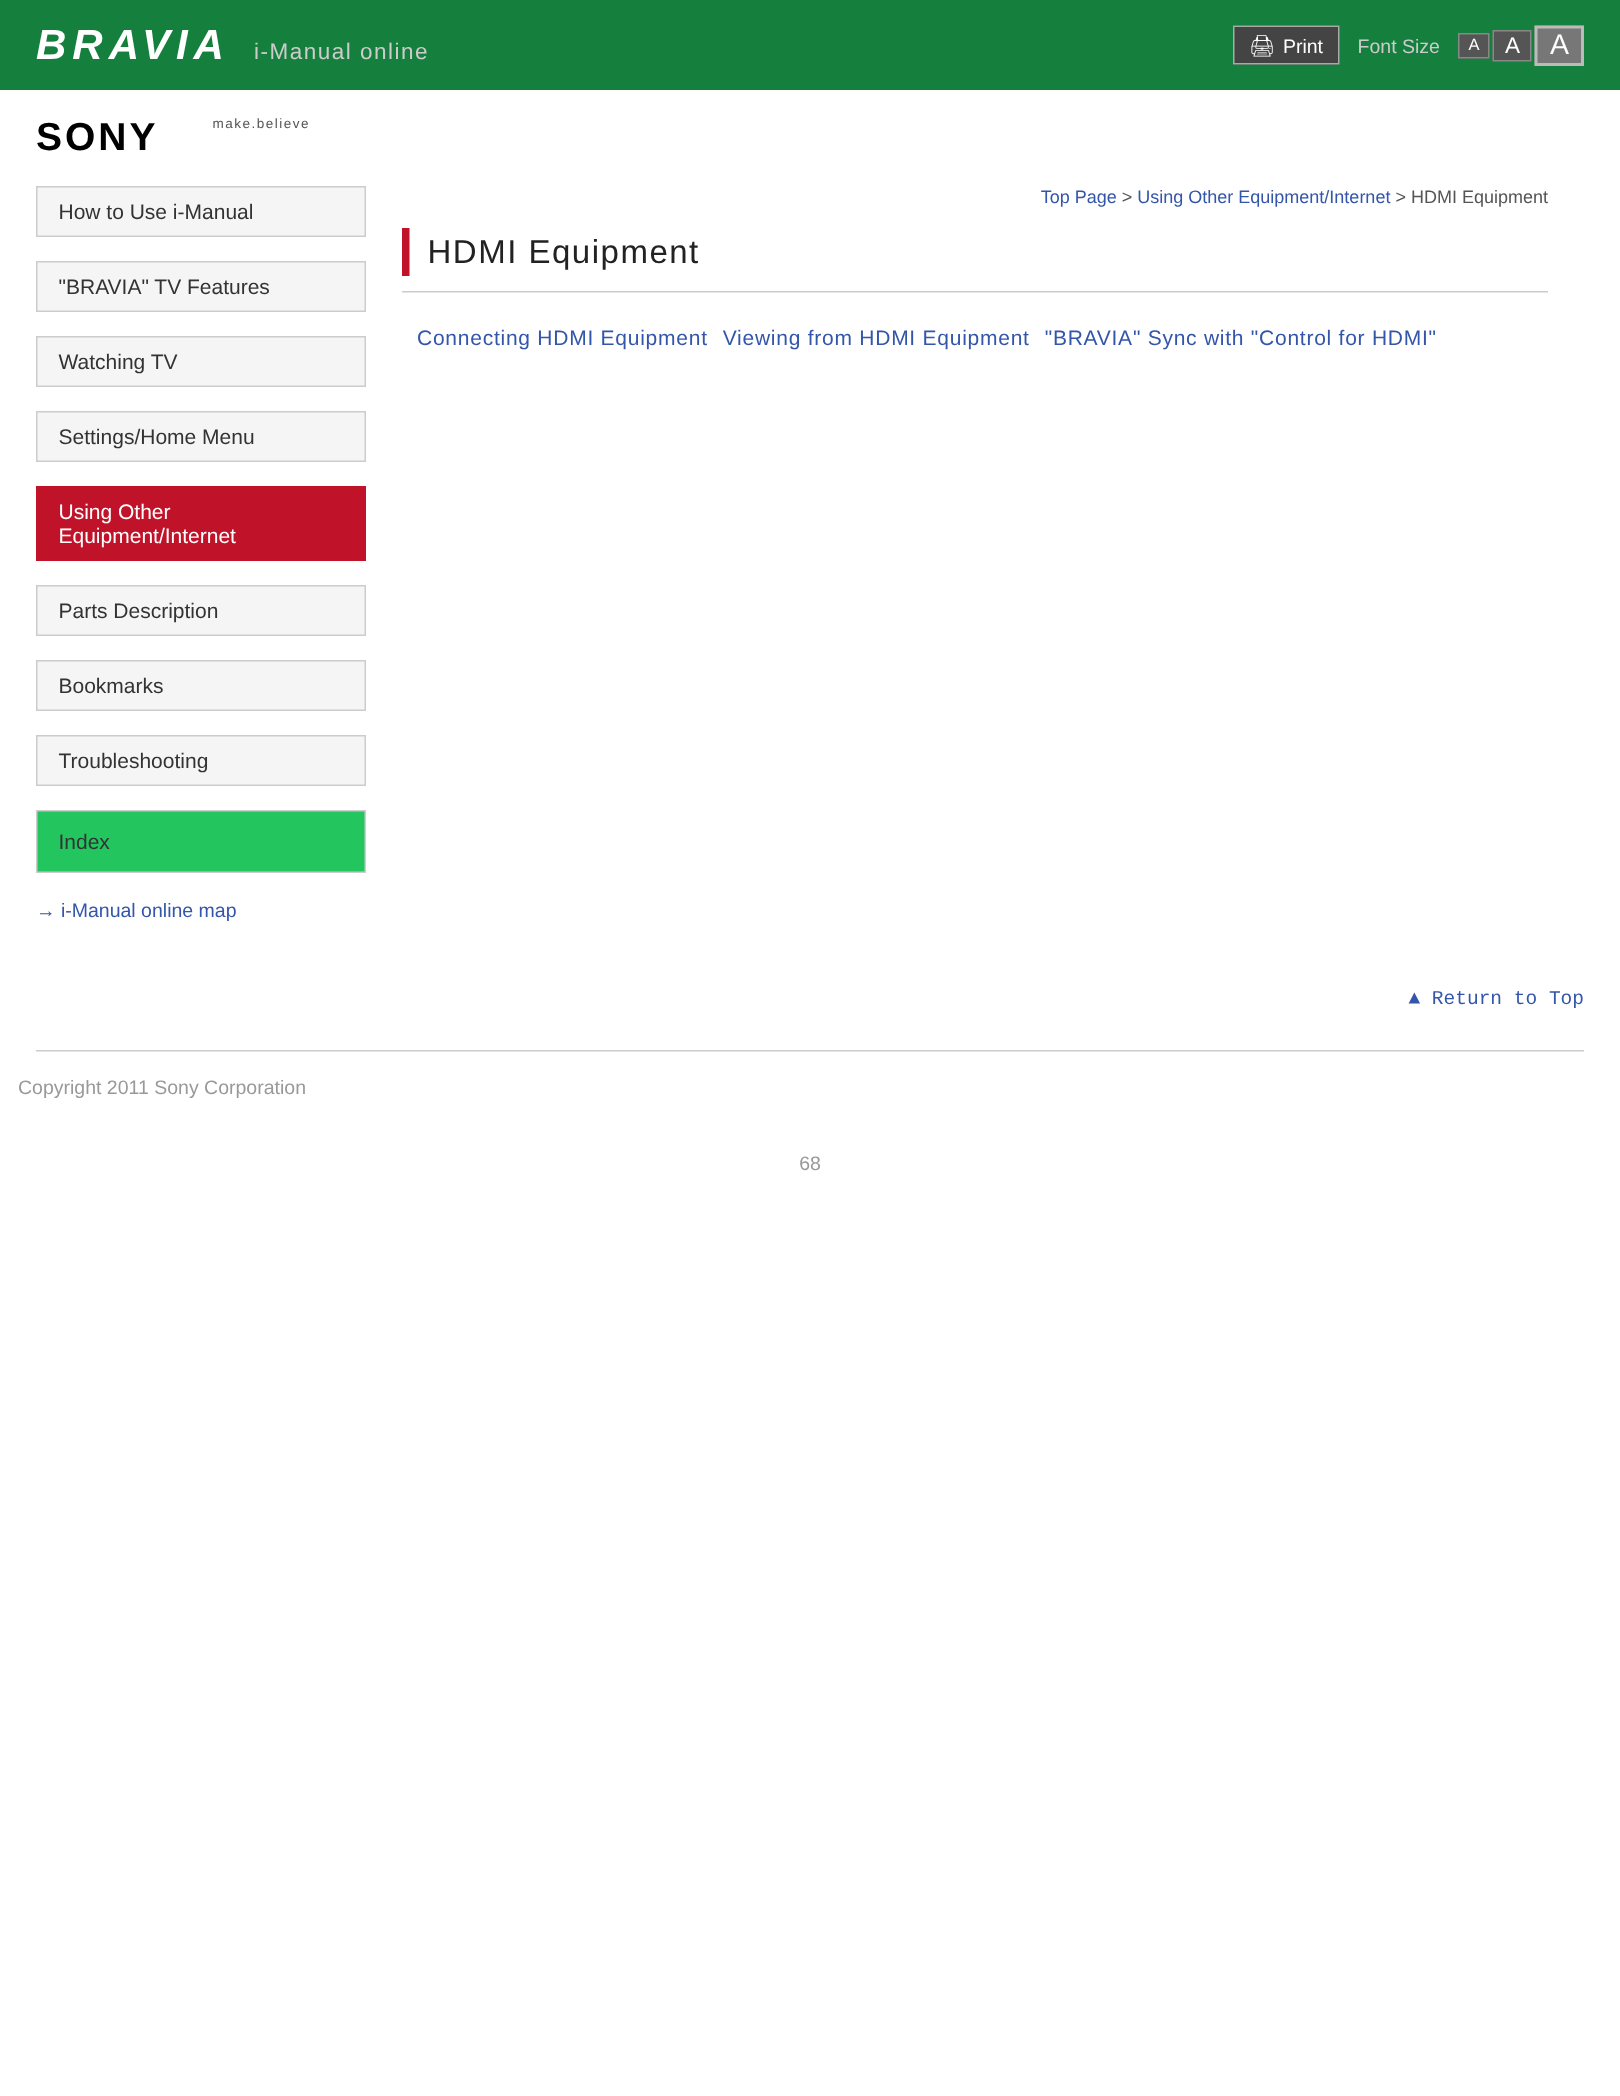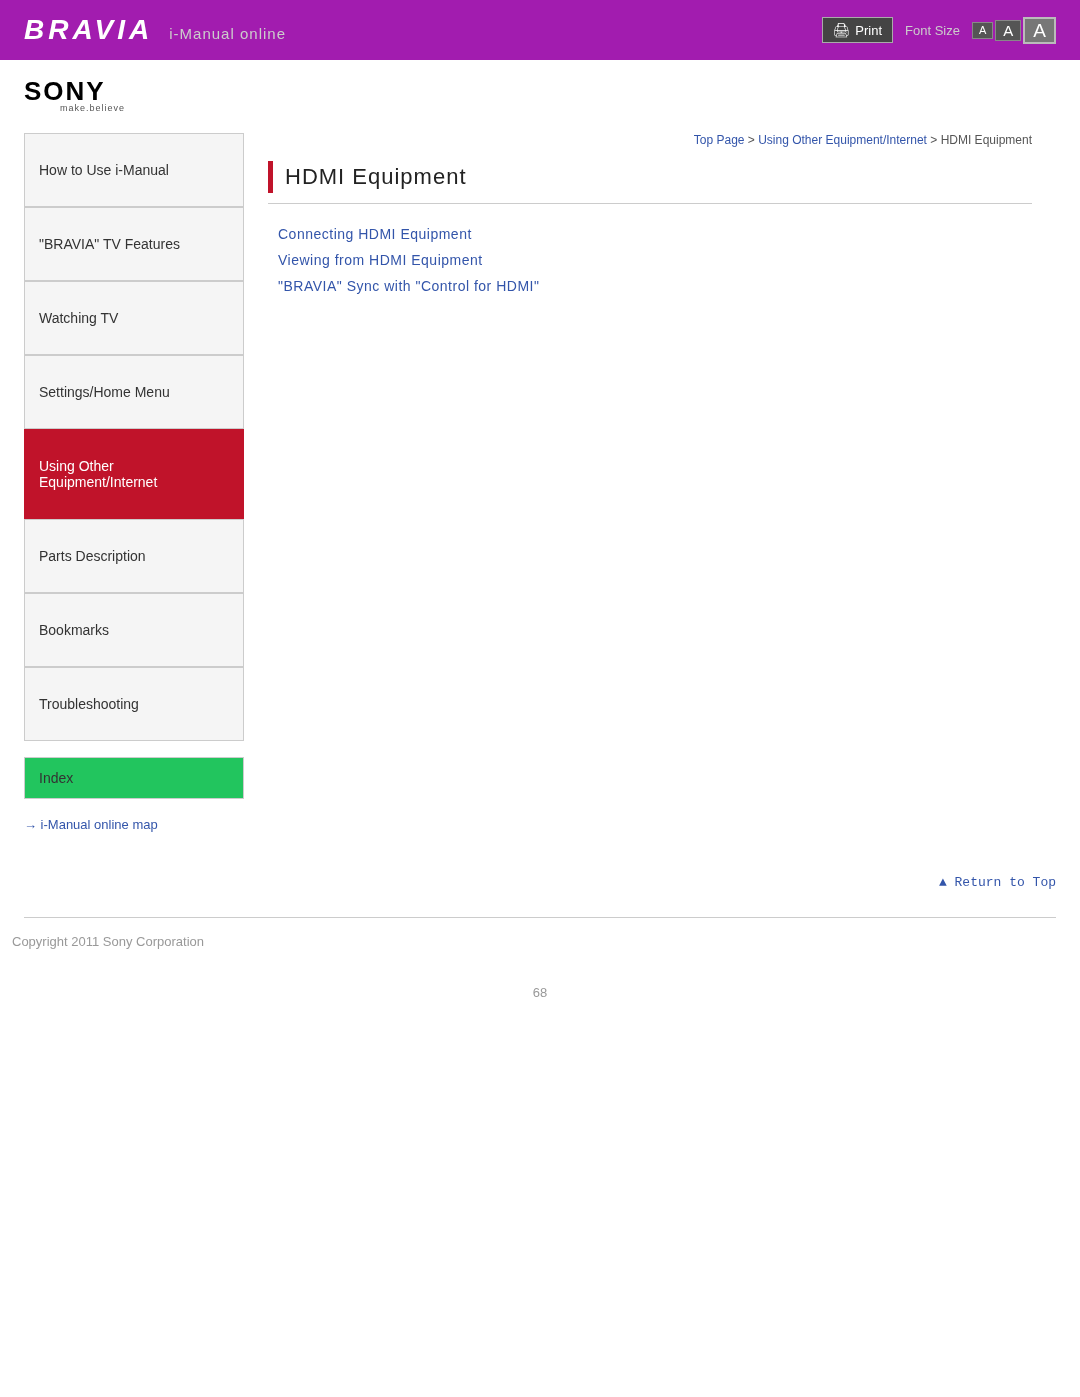--- a/index.html
+++ b/index.html
@@ -7,21 +7,21 @@
       font-family: Arial, sans-serif;
       background: #fff;
       color: #333;
       width: 1080px;
       min-height: 1397px;
       position: relative;
     }
 
     
     .top-bar {
-      background: #a21caf;
+      background: #15803d;
       height: 60px;
       display: flex;
       align-items: center;
       padding: 0 24px;
       justify-content: space-between;
     }
     .bravia-logo {
       display: flex;
       align-items: baseline;
       gap: 16px;
@@ -74,21 +74,21 @@
     .font-btn-sm { font-size: 11px; padding: 2px 6px; }
     .font-btn-md { font-size: 15px; padding: 2px 7px; }
     .font-btn-lg { font-size: 19px; padding: 2px 8px; background: #777; border: 2px solid #bbb; }
 
     
     .sony-logo-area {
       padding: 18px 24px 10px 24px;
     }
     .sony-logo {
       display: flex;
-      flex-direction: column;
+      flex-direction: row;
       line-height: 1;
     }
     .sony-name {
       font-size: 26px;
       font-weight: 900;
       color: #000;
       font-family: 'Arial Black', Arial, sans-serif;
       letter-spacing: 2px;
     }
     .sony-tagline {
@@ -106,22 +106,22 @@
       margin-top: 10px;
     }
 
     
     .sidebar {
       width: 220px;
       flex-shrink: 0;
     }
     .sidebar-item {
       border: 1px solid #ccc;
-      padding: 28px 14px;
-      margin-bottom: 0;
+      padding: 8px 14px;
+      margin-bottom: 16px;
       font-size: 14px;
       color: #333;
       cursor: pointer;
       background: #f5f5f5;
     }
     .sidebar-item.active {
       background: #c0132a;
       color: #fff;
       border-color: #c0132a;
     }
@@ -183,21 +183,21 @@
     .page-title {
       font-size: 22px;
       font-weight: normal;
       color: #222;
       letter-spacing: 1px;
     }
 
     
     .content-links {
       display: flex;
-      flex-direction: column;
+      flex-direction: row;
       gap: 10px;
       padding-left: 10px;
     }
     .content-link {
       color: #3355aa;
       font-size: 14px;
       text-decoration: none;
       letter-spacing: 0.5px;
     }
 

